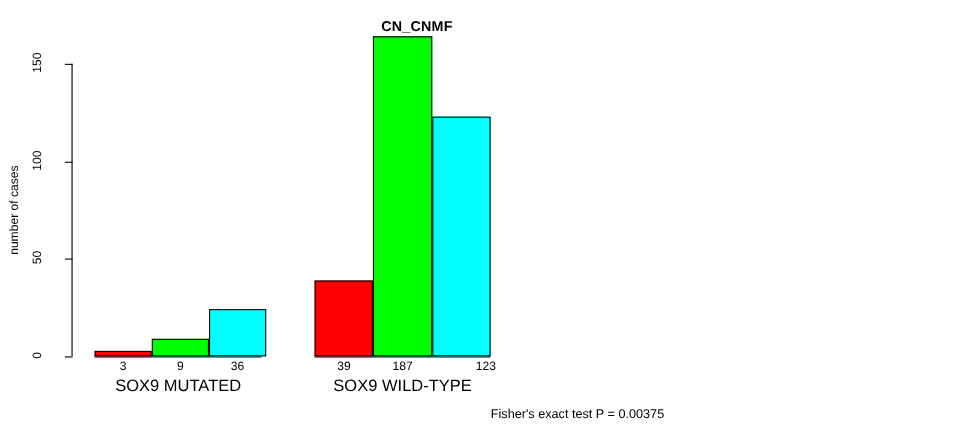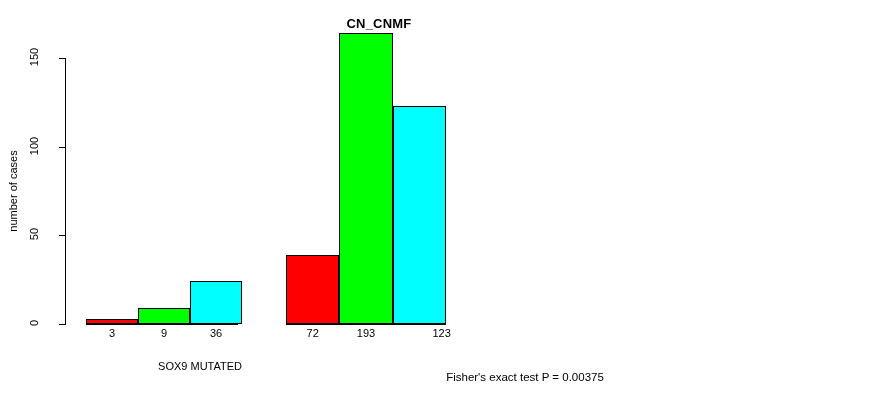--- a/index.html
+++ b/index.html
@@ -90,23 +90,23 @@
 
   
   .bar-value {
     font-size: 11px;
     text-align: center;
     top: 327px;
   }
 
   
   .group-label {
-    font-size: 11px;
-    text-align: right;
-    top: 360px;
+    font-size: 15px;
+    text-align: center;
+    top: 342px;
   }
 
   
   #legend {
     left: 482px;
     top: 61px;
   }
   .legend-row {
     display: flex;
     align-items: center;
@@ -165,23 +165,24 @@
       <div class="abs y-tick" style="top: 146.667px;"></div>
       <div class="abs y-tick-label" style="left: 14px; top: 139.667px;">100</div>
       <div class="abs y-tick" style="top: 58px;"></div>
       <div class="abs y-tick-label" style="left: 14px; top: 51px;">150</div>
     </div>
 
   <div id="bar-values">
       <div class="abs bar-value" style="left: 86px; width: 52px;">3</div>
       <div class="abs bar-value" style="left: 138px; width: 52px;">9</div>
       <div class="abs bar-value" style="left: 190px; width: 52px;">36</div>
-      <div class="abs bar-value" style="left: 286px; width: 53.3px;">72</div>
-      <div class="abs bar-value" style="left: 339.3px; width: 53.3px;">193</div>
+      <div class="abs bar-value" style="left: 286px; width: 53.3px;">39</div>
+      <div class="abs bar-value" style="left: 339.3px; width: 53.3px;">187</div>
       <div class="abs bar-value" style="left: 415px; width: 53.3px;">123</div>
     </div>
 
   <div class="abs group-label" style="left:82px; width:160px;">SOX9 MUTATED</div>
+  <div class="abs group-label" style="left:286px; width:160px;">SOX9 WILD-TYPE</div>
 
 
   <div class="abs" id="footer-note">Fisher's exact test P = 0.00375</div>
 
 </div>
 
 </body></html>

